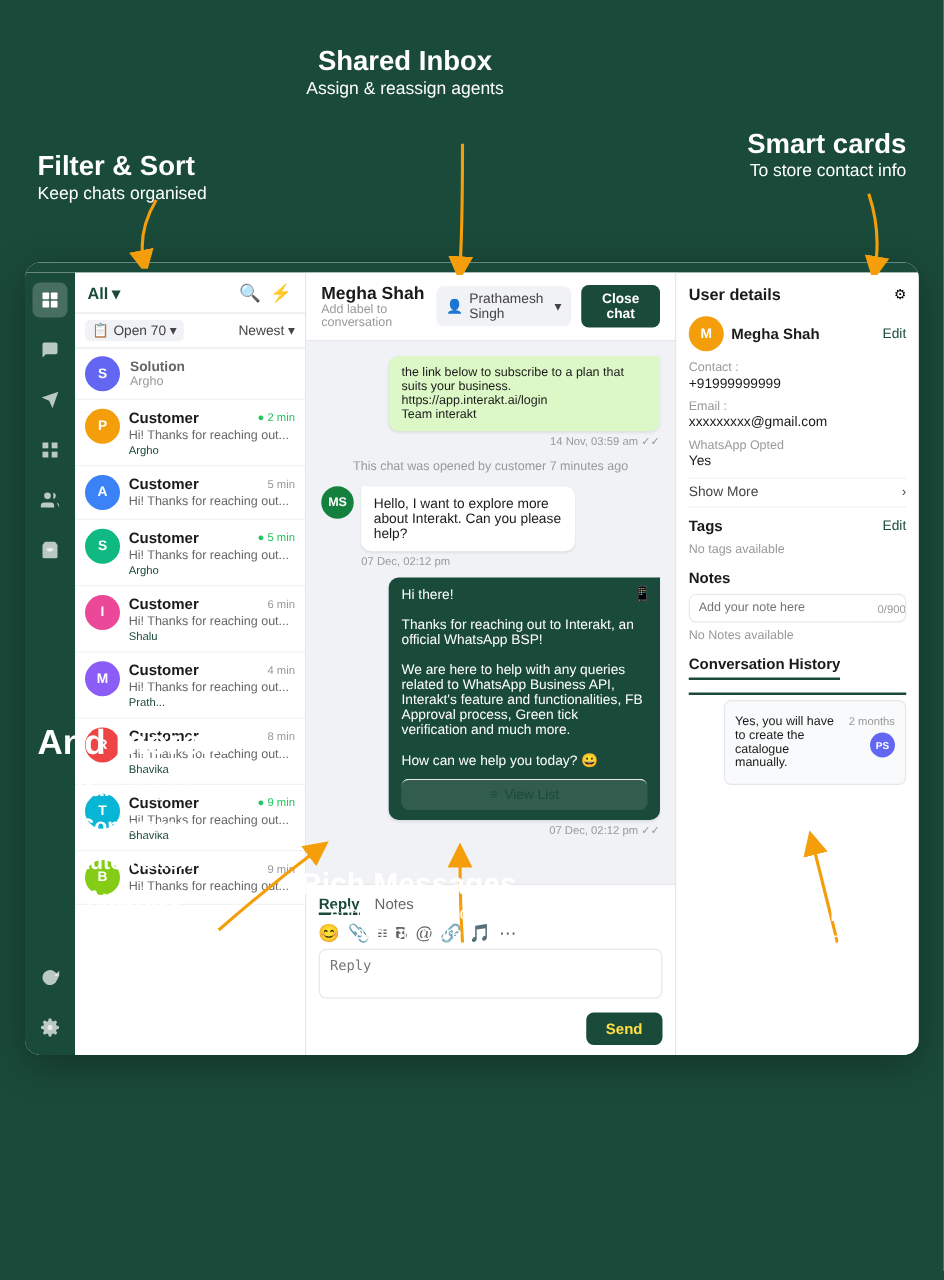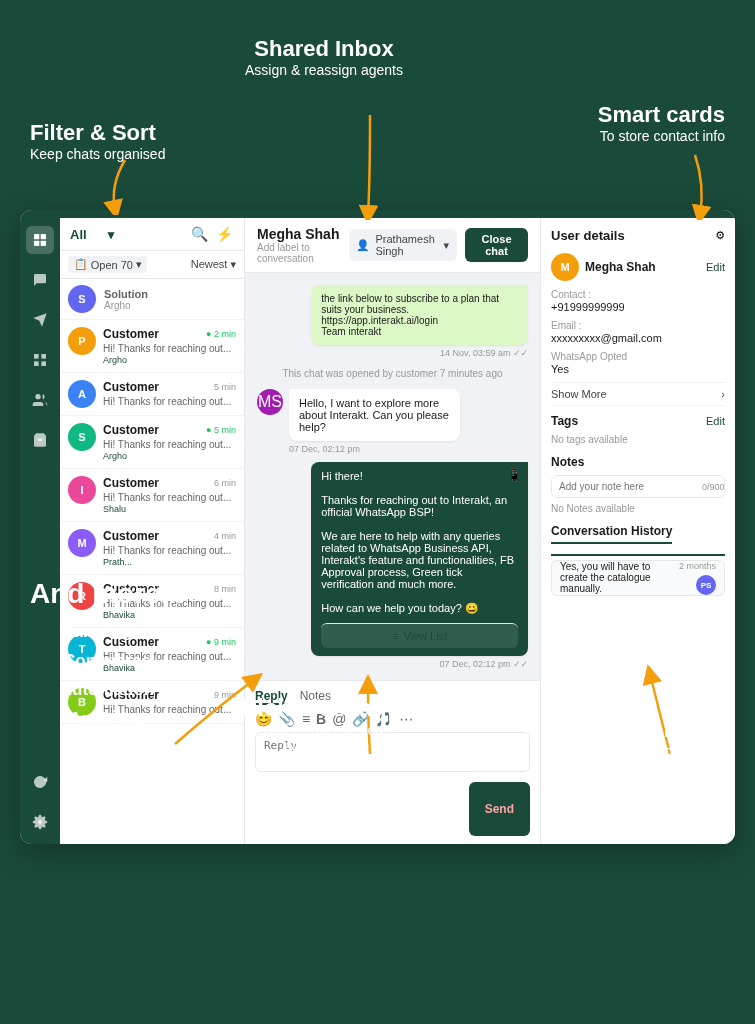--- a/index.html
+++ b/index.html
@@ -116,21 +116,21 @@
       display: flex;
       align-items: center;
       justify-content: space-between;
     }
     .chat-list-header .all-btn {
       font-size: 13px;
       font-weight: 600;
       color: #1a4a3a;
       display: flex;
       align-items: center;
-      gap: 21px;
+      gap: 3px;
     }
     .chat-list-header .icons {
       display: flex;
       gap: 8px;
       color: #666;
       font-size: 14px;
     }
     .chat-filter-bar {
       padding: 5px 8px;
       border-bottom: 1px solid #e5e7eb;
@@ -298,26 +298,26 @@
       color: white;
       padding: 8px 10px;
       border-radius: 8px 0 8px 8px;
       font-size: 11px;
       box-shadow: 0 1px 2px rgba(0,0,0,0.08);
     }
     .msg-avatar {
       width: 26px;
       height: 26px;
       border-radius: 50%;
-      background: #a21caf;
+      background: #15803d;
       display: flex;
       align-items: center;
       justify-content: center;
-      font-size: 16px;
-      font-weight: 400;
+      font-size: 10px;
+      font-weight: 700;
       color: white;
       flex-shrink: 0;
     }
     .msg-time {
       font-size: 9px;
       color: #999;
       margin-top: 3px;
       text-align: right;
     }
     .view-list-btn {
@@ -370,23 +370,23 @@
       resize: none;
       outline: none;
       margin-bottom: 6px;
     }
     .reply-footer {
       display: flex;
       justify-content: flex-end;
     }
     .send-btn {
       background: #1a4a3a;
-      color: #fca5a5;
+      color: #fde047;
       border: none;
-      padding: 20px 16px;
+      padding: 6px 16px;
       border-radius: 6px;
       font-size: 12px;
       font-weight: 600;
       cursor: pointer;
     }
 
     
     .user-details {
       width: 195px;
       background: white;
@@ -483,23 +483,24 @@
       color: #1a1a1a;
       margin-bottom: 8px;
       padding-bottom: 4px;
       border-bottom: 2px solid #1a4a3a;
       display: inline-block;
     }
     .conv-history-item {
       background: #f9fafb;
       border: 1px solid #e5e7eb;
       border-radius: 6px;
-      padding: 0 8px;
+      padding: 11px 8px;
       display: flex;
       gap: 6px;
+      margin-left: 28px;
     }
     .conv-history-text { font-size: 10px; color: #1a1a1a; flex: 1; }
     .conv-history-meta { display: flex; flex-direction: column; align-items: flex-end; gap: 4px; }
     .conv-history-time { font-size: 9px; color: #999; }
     .conv-history-avatar {
       width: 20px;
       height: 20px;
       border-radius: 50%;
       background: #6366f1;
       display: flex;

